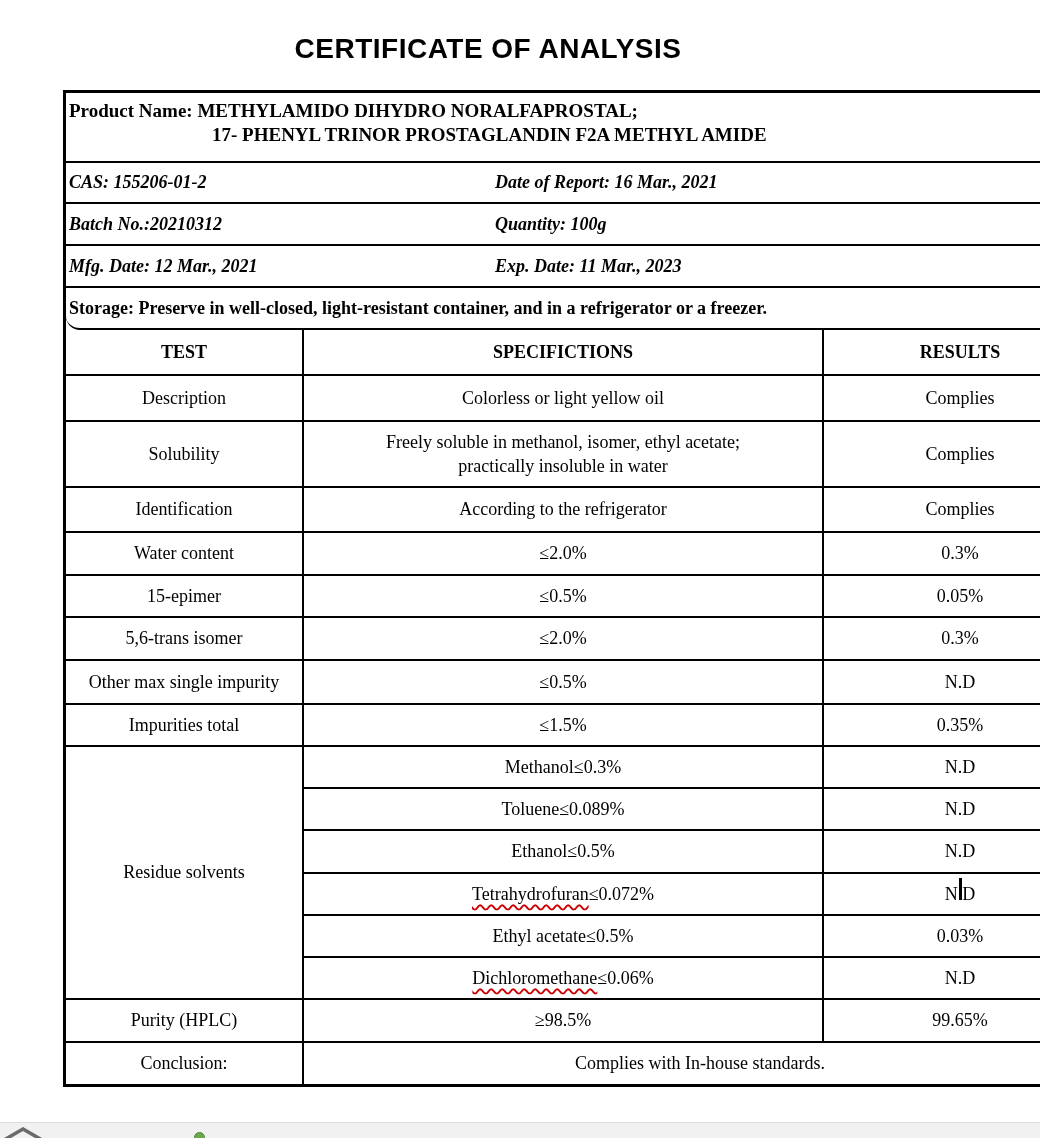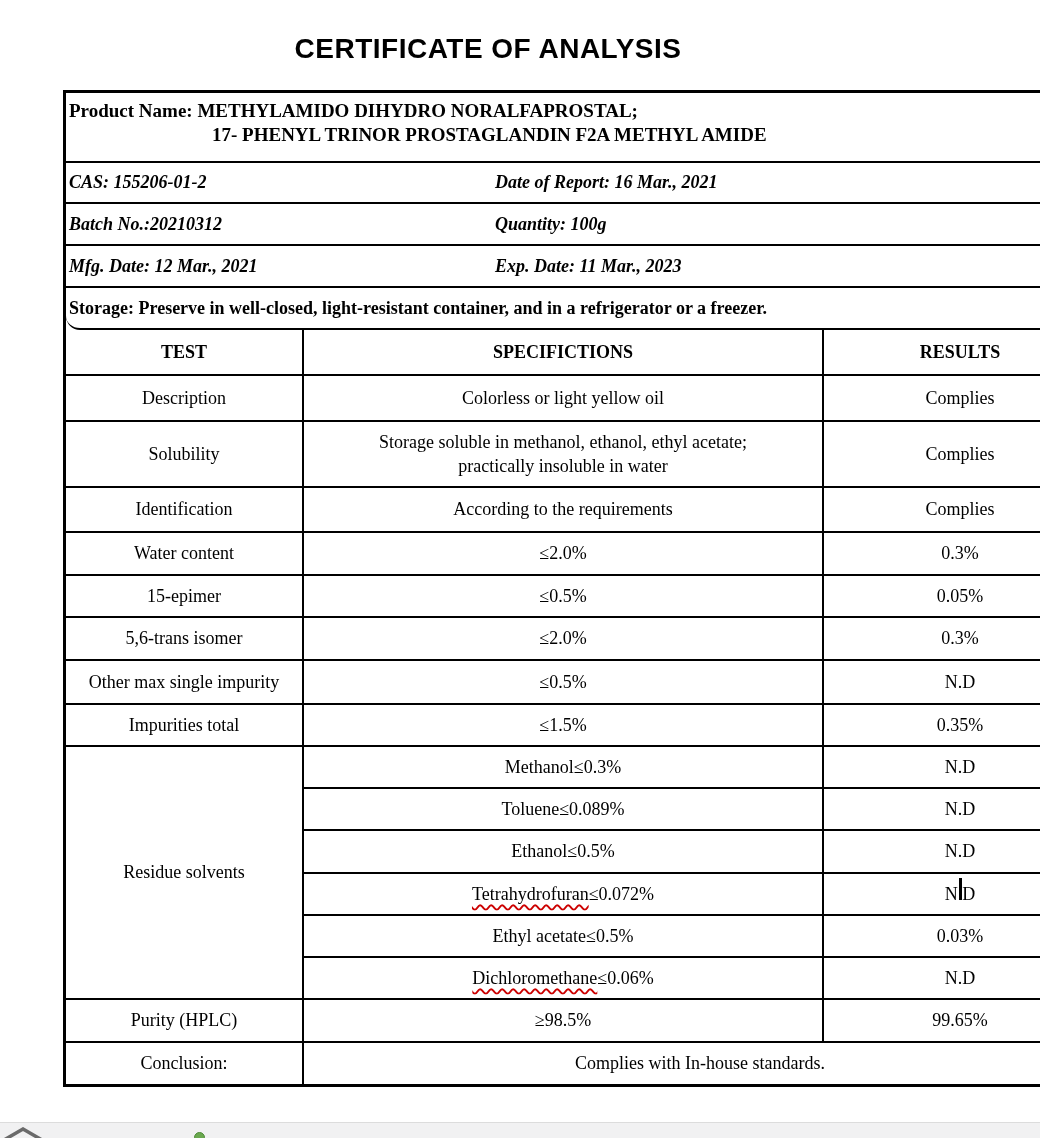--- a/index.html
+++ b/index.html
@@ -97,27 +97,27 @@
     <div class="cell hdr bb br">TEST</div>
     <div class="cell hdr bb br">SPECIFICTIONS</div>
     <div class="cell hdr bb">RESULTS</div>
 
     <div class="cell bb br">Description</div>
     <div class="cell bb br">Colorless or light yellow oil</div>
     <div class="cell bb">Complies</div>
 
     <div class="cell bb br">Solubility</div>
     <div class="cell bb br two-line">
-      <span>Storage soluble in methanol, ethanol, ethyl acetate;</span>
+      <span>Freely soluble in methanol, isomer, ethyl acetate;</span>
       <span>practically insoluble in water</span>
     </div>
     <div class="cell bb">Complies</div>
 
     <div class="cell bb br">Identification</div>
-    <div class="cell bb br">According to the requirements</div>
+    <div class="cell bb br">According to the refrigerator</div>
     <div class="cell bb">Complies</div>
 
     <div class="cell bb br">Water content</div>
     <div class="cell bb br">≤2.0%</div>
     <div class="cell bb">0.3%</div>
 
     <div class="cell bb br">15-epimer</div>
     <div class="cell bb br">≤0.5%</div>
     <div class="cell bb">0.05%</div>
 

